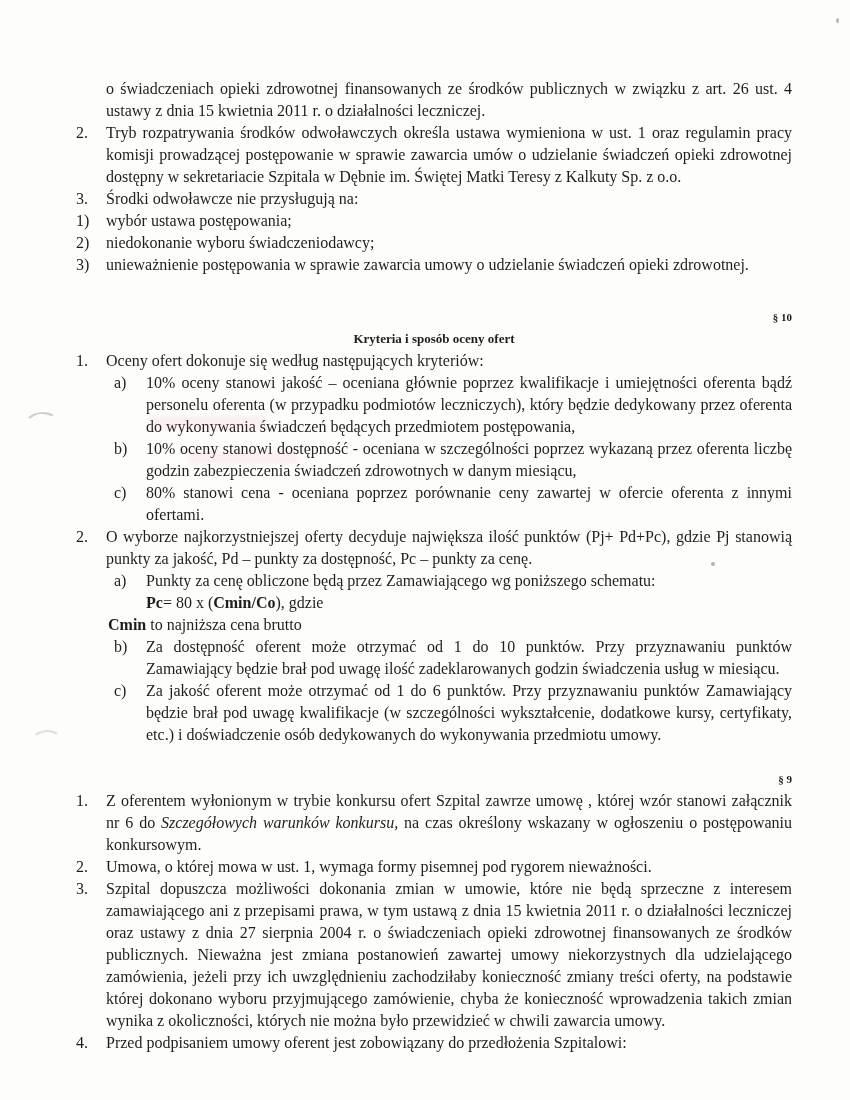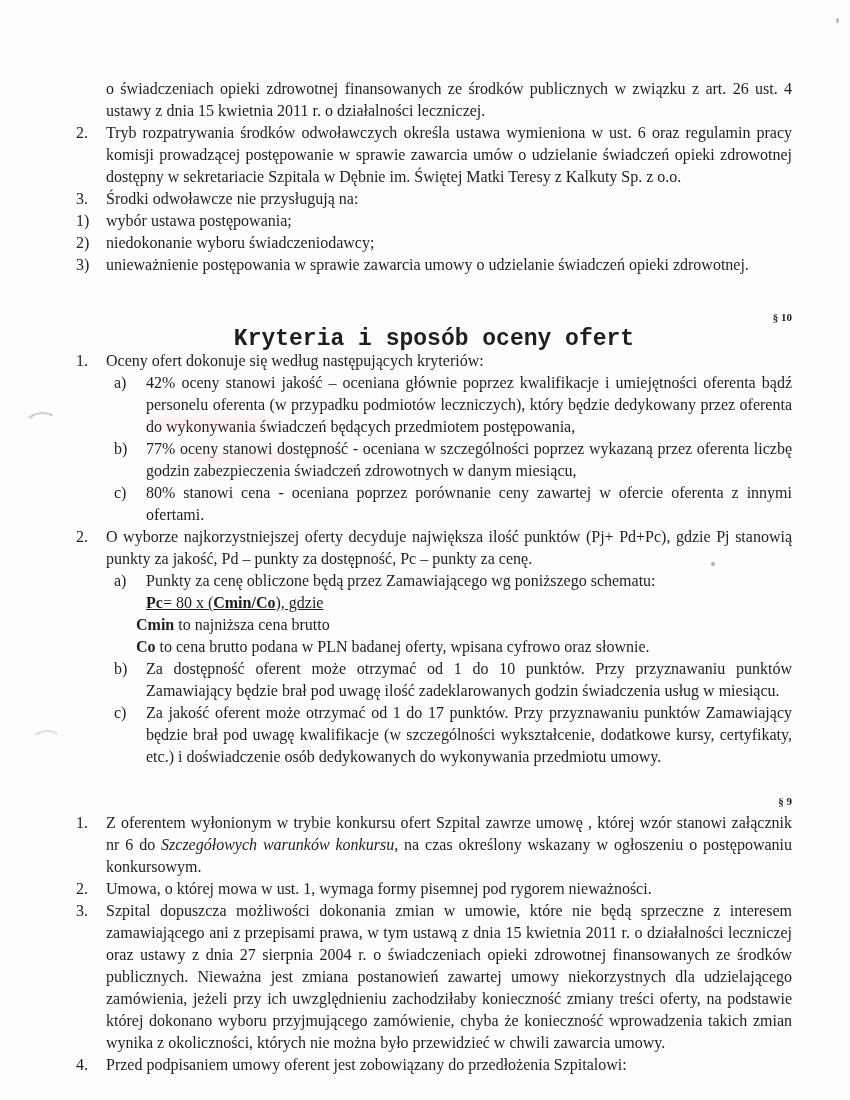--- a/index.html
+++ b/index.html
@@ -20,23 +20,23 @@
   p{margin:0;padding:0;}
   .cont{margin-left:30px;text-align:justify;}
   .li{display:flex;align-items:flex-start;}
   .mk{flex:0 0 30px;}
   .tx{flex:1;display:block;text-align:justify;}
   .lv2{margin-left:38px;}
   .lv2 .mk{flex:0 0 32px;}
   .sec10{margin-top:30px;}
   .sec11{margin-top:22px;}
   .secnum{text-align:right;font-weight:bold;font-size:11px;}
-  .sectitle{text-align:center;font-weight:bold;font-size:23px;font-family:Liberation Mono, monospace;}
-  .f1{margin-left:70px;text-decoration:underline;}
-  .fdef{margin-left:60px;}
+  .sectitle{text-align:center;font-weight:bold;font-size:13px;}
+  .f1{margin-left:70px;}
+  .fdef{margin-left:32px;}
   .f1 b,.fdef b{font-weight:bold;}
   i{}
   
   .arc{
     position:absolute;
     border:solid rgba(145,145,145,0);
     border-top:2px solid rgba(150,150,150,0.45);
     border-radius:50%;
   }
   .arc1{left:23px;top:412px;width:32px;height:26px;transform:rotate(-6deg);}
@@ -67,21 +67,21 @@
   <div class="dot speck1"></div>
   <div class="ghost ghost1"></div>
   <div class="ghost ghost2"></div>
 
   <div class="content">
 
     <p class="cont">o świadczeniach opieki zdrowotnej finansowanych ze środków publicznych w związku z art. 26 ust. 4 ustawy z dnia 15 kwietnia 2011 r. o działalności leczniczej.</p>
 
     <div class="li">
       <span class="mk">2.</span>
-      <span class="tx">Tryb rozpatrywania środków odwoławczych określa ustawa wymieniona w ust. 6 oraz regulamin pracy komisji prowadzącej postępowanie w sprawie zawarcia umów o udzielanie świadczeń opieki zdrowotnej dostępny w sekretariacie Szpitala w Dębnie im. Świętej Matki Teresy z Kalkuty Sp. z o.o.</span>
+      <span class="tx">Tryb rozpatrywania środków odwoławczych określa ustawa wymieniona w ust. 1 oraz regulamin pracy komisji prowadzącej postępowanie w sprawie zawarcia umów o udzielanie świadczeń opieki zdrowotnej dostępny w sekretariacie Szpitala w Dębnie im. Świętej Matki Teresy z Kalkuty Sp. z o.o.</span>
     </div>
 
     <div class="li">
       <span class="mk">3.</span>
       <span class="tx">Środki odwoławcze nie przysługują na:</span>
     </div>
 
     <div class="li">
       <span class="mk">1)</span>
       <span class="tx">wybór ustawa postępowania;</span>
@@ -99,54 +99,53 @@
       <p class="secnum">§ 10</p>
       <p class="sectitle">Kryteria i sposób oceny ofert</p>
 
       <div class="li">
         <span class="mk">1.</span>
         <span class="tx">Oceny ofert dokonuje się według następujących kryteriów:</span>
       </div>
 
       <div class="li lv2">
         <span class="mk">a)</span>
-        <span class="tx">42% oceny stanowi jakość – oceniana głównie poprzez kwalifikacje i umiejętności oferenta bądź personelu oferenta (w przypadku podmiotów leczniczych), który będzie dedykowany przez oferenta do wykonywania świadczeń będących przedmiotem postępowania,</span>
+        <span class="tx">10% oceny stanowi jakość – oceniana głównie poprzez kwalifikacje i umiejętności oferenta bądź personelu oferenta (w przypadku podmiotów leczniczych), który będzie dedykowany przez oferenta do wykonywania świadczeń będących przedmiotem postępowania,</span>
       </div>
       <div class="li lv2">
         <span class="mk">b)</span>
-        <span class="tx">77% oceny stanowi dostępność - oceniana w szczególności poprzez wykazaną przez oferenta liczbę godzin zabezpieczenia świadczeń zdrowotnych w danym miesiącu,</span>
+        <span class="tx">10% oceny stanowi dostępność - oceniana w szczególności poprzez wykazaną przez oferenta liczbę godzin zabezpieczenia świadczeń zdrowotnych w danym miesiącu,</span>
       </div>
       <div class="li lv2">
         <span class="mk">c)</span>
         <span class="tx">80% stanowi cena - oceniana poprzez porównanie ceny zawartej w ofercie oferenta z innymi ofertami.</span>
       </div>
 
       <div class="li">
         <span class="mk">2.</span>
         <span class="tx">O wyborze najkorzystniejszej oferty decyduje największa ilość punktów (Pj+ Pd+Pc), gdzie Pj stanowią punkty za jakość, Pd – punkty za dostępność, Pc – punkty za cenę.</span>
       </div>
 
       <div class="li lv2">
         <span class="mk">a)</span>
         <span class="tx">Punkty za cenę obliczone będą przez Zamawiającego wg poniższego schematu:</span>
       </div>
 
       <p class="f1"><b>Pc</b><span>= 80 x (</span><b>Cmin/Co</b><span>), gdzie</span></p>
 
       <p class="fdef"><b>Cmin</b><span> to najniższa cena brutto</span></p>
 
-      <p class="fdef"><b>Co</b><span> to cena brutto podana w PLN badanej oferty, wpisana cyfrowo oraz słownie.</span></p>
 
       <div class="li lv2">
         <span class="mk">b)</span>
         <span class="tx">Za dostępność oferent może otrzymać od 1 do 10 punktów. Przy przyznawaniu punktów Zamawiający będzie brał pod uwagę ilość zadeklarowanych godzin świadczenia usług w miesiącu.</span>
       </div>
       <div class="li lv2">
         <span class="mk">c)</span>
-        <span class="tx">Za jakość oferent może otrzymać od 1 do 17 punktów. Przy przyznawaniu punktów Zamawiający będzie brał pod uwagę kwalifikacje (w szczególności wykształcenie, dodatkowe kursy, certyfikaty, etc.) i doświadczenie osób dedykowanych do wykonywania przedmiotu umowy.</span>
+        <span class="tx">Za jakość oferent może otrzymać od 1 do 6 punktów. Przy przyznawaniu punktów Zamawiający będzie brał pod uwagę kwalifikacje (w szczególności wykształcenie, dodatkowe kursy, certyfikaty, etc.) i doświadczenie osób dedykowanych do wykonywania przedmiotu umowy.</span>
       </div>
     </div>
 
     <div class="sec11">
       <p class="secnum">§ 9</p>
 
       <div class="li">
         <span class="mk">1.</span>
         <span class="tx"><span>Z oferentem wyłonionym w trybie konkursu ofert Szpital zawrze umowę , której wzór stanowi załącznik nr 6 do </span><i>Szczegółowych warunków konkursu,</i><span> na czas określony wskazany w ogłoszeniu o postępowaniu konkursowym.</span></span>
       </div>

